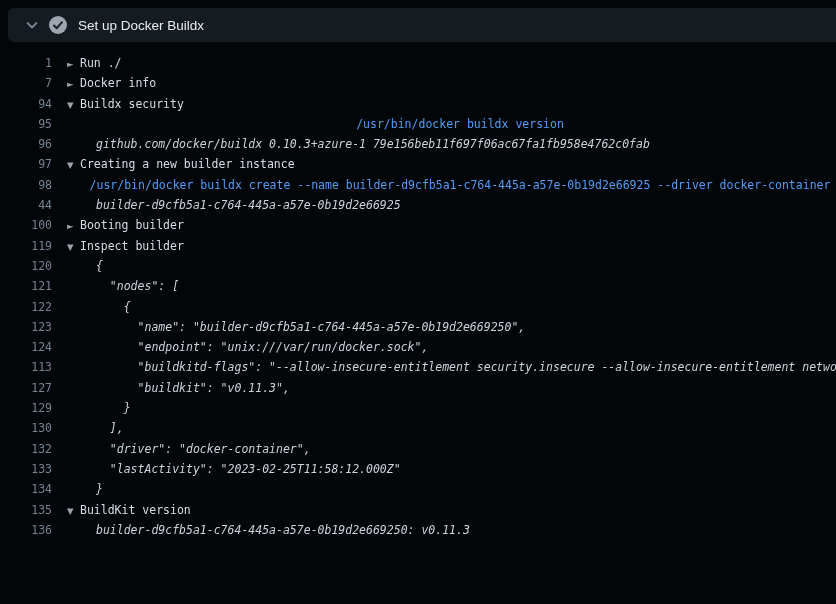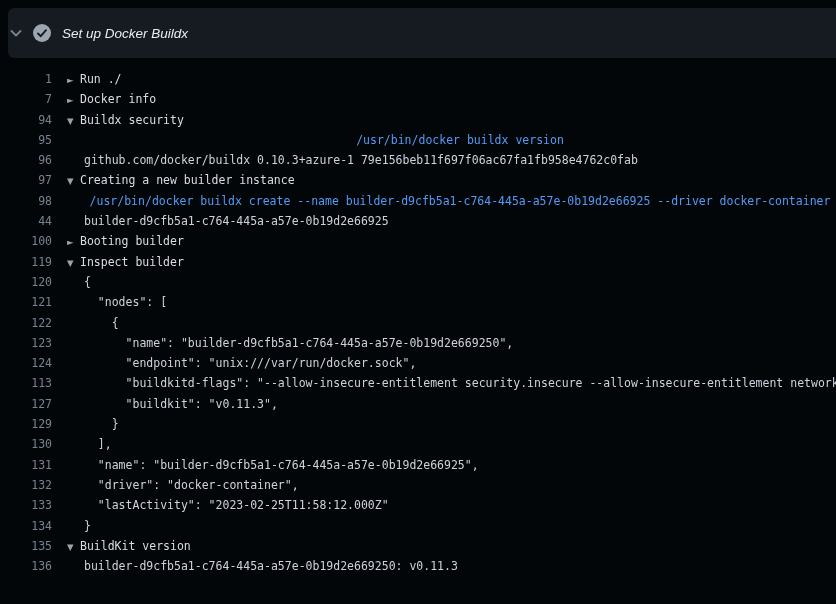--- a/index.html
+++ b/index.html
@@ -5,28 +5,27 @@
   * { margin: 0; padding: 0; box-sizing: border-box; }
   html, body {
     width: 836px; height: 604px;
     background: #030609;
     overflow: hidden;
     font-family: "DejaVu Sans Mono", monospace;
   }
   .step-header {
     margin: 8px 0 0 8px;
     width: 828px;
-    height: 50px;
+    height: 34px;
     background: #161b22;
     border-radius: 6px 0 0 6px;
     display: flex;
     align-items: center;
-    padding-left: 0;
+    padding-left: 16px;
     cursor: pointer;
-    font-style: italic;
   }
   .chev-icon { width: 16px; height: 16px; flex: 0 0 auto; }
   .status-icon {
     width: 18px; height: 18px;
     margin-left: 9px;
     border-radius: 50%;
     background: #9da5b0;
     display: flex; align-items: center; justify-content: center;
     flex: 0 0 auto;
   }
@@ -58,21 +57,21 @@
   .body { overflow: hidden; flex: 1 1 auto; }
   .body.group { padding-left: 15px; color: #d6dde5; cursor: pointer; }
   .arrow {
     font-family: "DejaVu Sans", sans-serif;
     font-size: 8.5px;
     color: #9aa2ab;
     display: inline-block;
     width: 13px;
   }
   .body.command { padding-left: 32px; color: #539bf5; text-align: center; }
-  .body.output  { padding-left: 32px; color: #ccd3db; }
+  .body.output  { padding-left: 44px; color: #ccd3db; font-style: italic; }
 </style>
 </head>
 <body>
 
 <div class="step-header">
   <svg class="chev-icon" viewBox="0 0 16 16">
     <path d="M3.5 6 L8 10.5 L12.5 6" fill="none" stroke="#768390" stroke-width="1.8" stroke-linecap="round" stroke-linejoin="round"></path>
   </svg>
   <span class="status-icon">
     <svg width="10" height="9" viewBox="0 0 10 9">
@@ -173,24 +172,20 @@
   <div class="row">
     <span class="num">129</span>
     <span class="body output">    }</span>
   </div>
 
   <div class="row">
     <span class="num">130</span>
     <span class="body output">  ],</span>
   </div>
 
-  <div class="row">
-    <span class="num">131</span>
-    <span class="body output">  "name": "builder-d9cfb5a1-c764-445a-a57e-0b19d2e66925",</span>
-  </div>
 
   <div class="row">
     <span class="num">132</span>
     <span class="body output">  "driver": "docker-container",</span>
   </div>
 
   <div class="row">
     <span class="num">133</span>
     <span class="body output">  "lastActivity": "2023-02-25T11:58:12.000Z"</span>
   </div>

